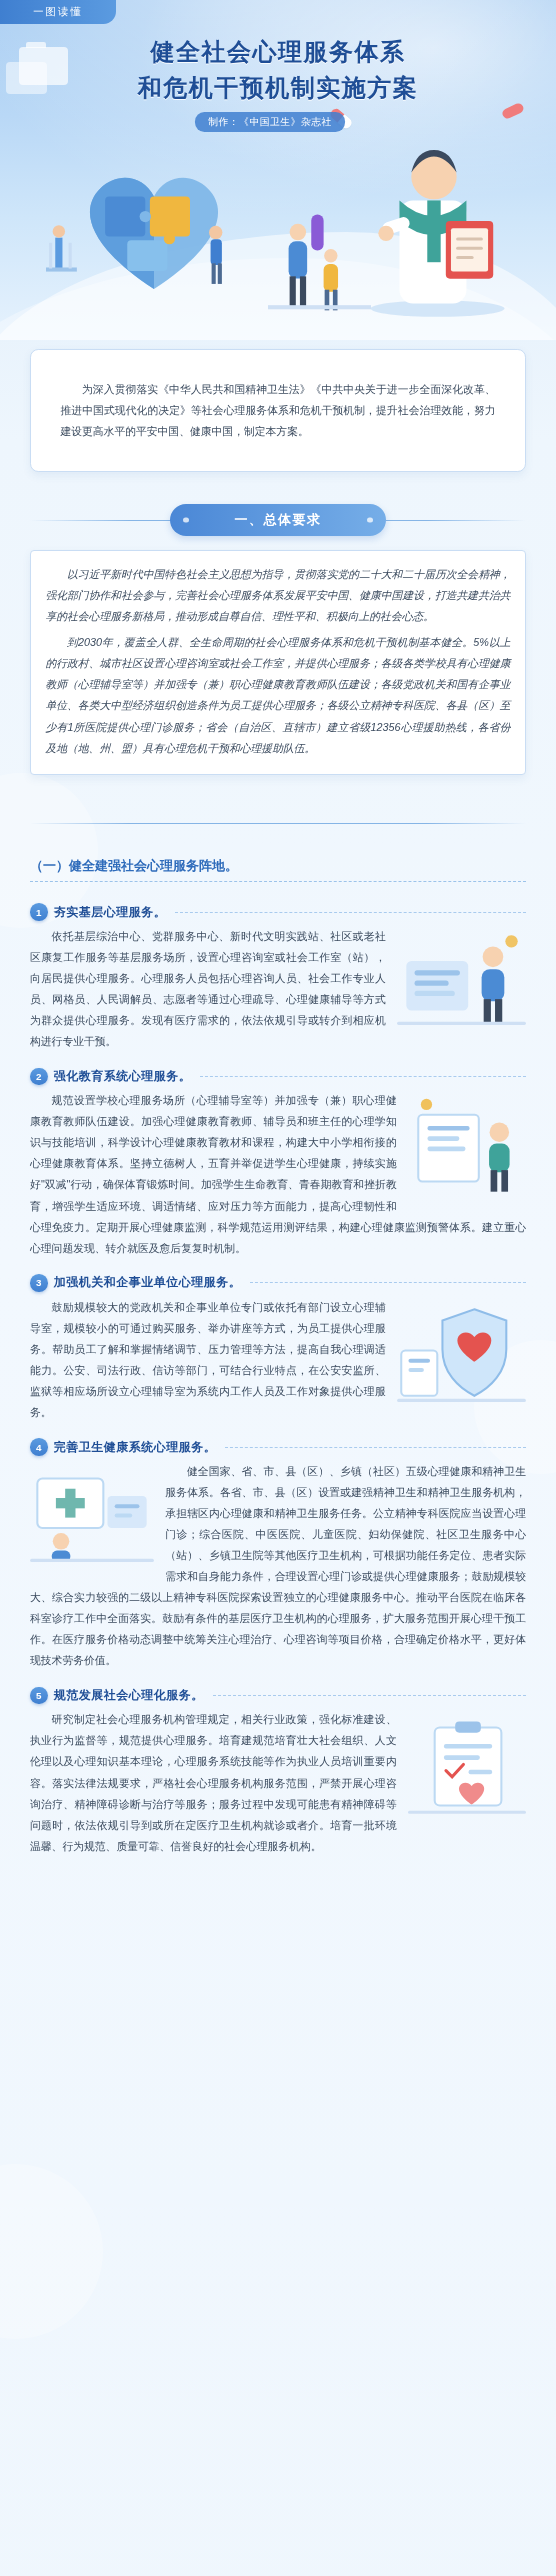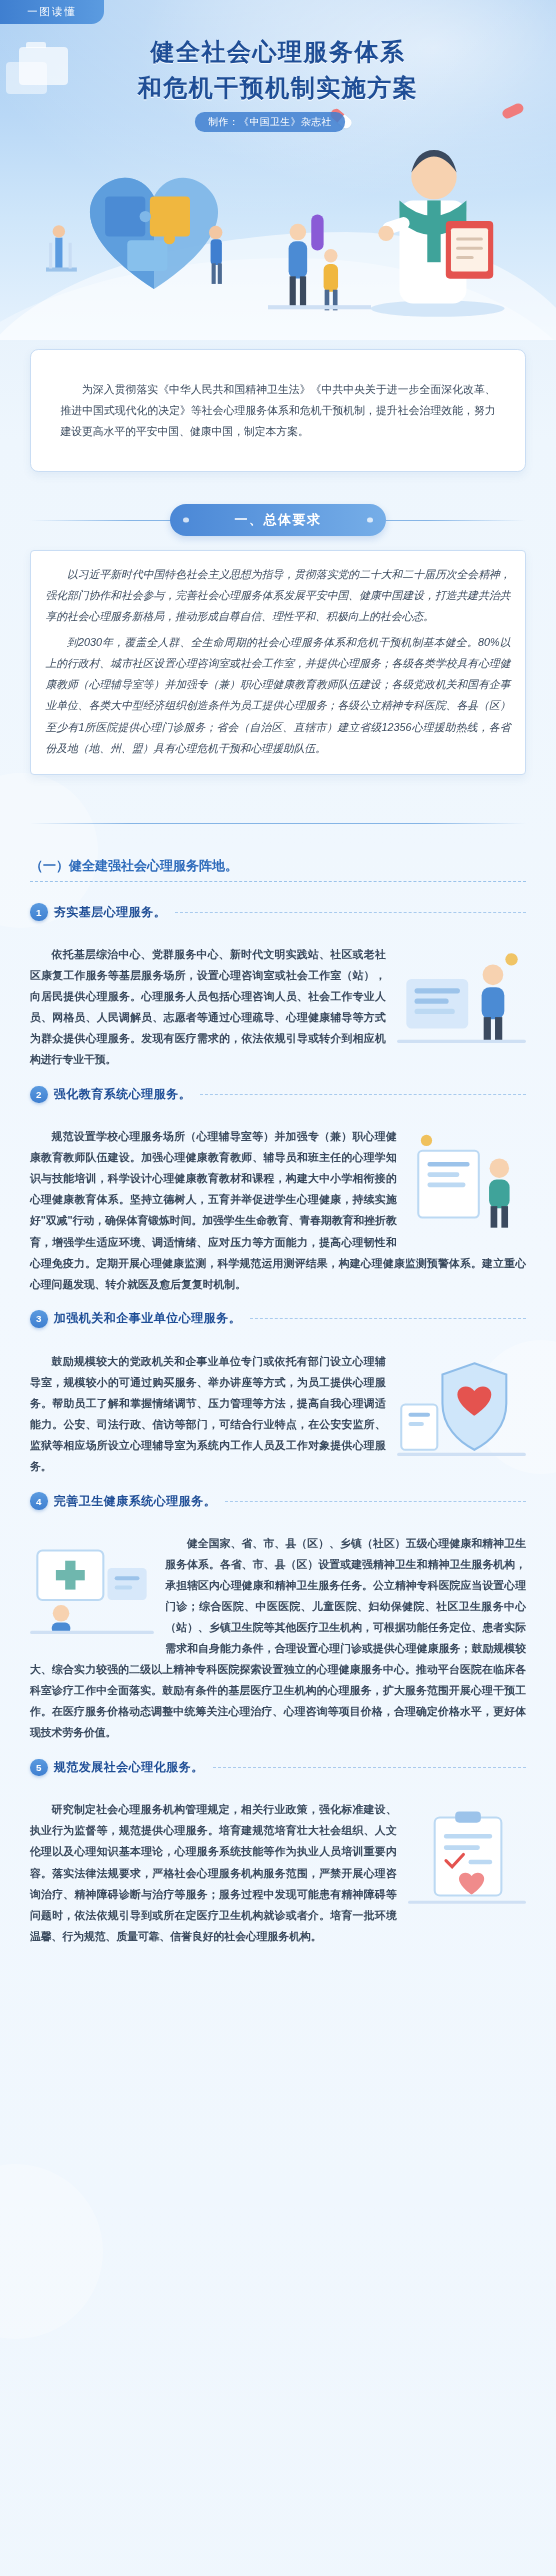--- a/index.html
+++ b/index.html
@@ -27,21 +27,21 @@
   }
   .blob.b1 { width: 268px; height: 268px; left: -93px; top: -62px; opacity:.25;}
   .blob.b2 { width: 196px; height: 196px; right: -62px; top: 20.6px; opacity:.22;}
   .blob.b3 { width: 155px; height: 155px; left: -57px; top: 773px; opacity:.3;}
   .blob.b4 { width: 134px; height: 134px; right: -52px; top: 1340px; opacity:.3;}
   .blob.b5 { width: 175px; height: 175px; left: -72px; top: 2164px; opacity:.28;}
 
   
   .ribbon {
     position: absolute; top: 0; left: 0;
-    width: 104px; height: 24px;
+    width: 116px; height: 24px;
     background: linear-gradient(90deg,#3f7fd0,#5b9be0);
     border-bottom-right-radius: 12.4px;
     color: #fff;
     font-size: 10.3px;
     letter-spacing: 2.1px;
     display: flex; align-items: center; justify-content: center;
     z-index: 6;
   }
 
   
@@ -205,26 +205,25 @@
     background: linear-gradient(180deg,#5b9be0,#3f7fd0);
     color: #fff; font-size: 9.8px;
     display: flex; align-items: center; justify-content: center;
     box-shadow: 0 1.5px 3.1px rgba(50,110,190,.3);
   }
   .item-title .t { letter-spacing: 0.5px; }
   .item-title .tail {
     flex: 1; height: 0; border-top: 1.5px dashed #a9cbee; margin-left: 3.1px;
   }
   .item-body {
-    margin-top: 23px;
+    margin-top: 5px;
     font-size: 10.8px;
     line-height: 1.95;
     color: #3a4a5e;
     text-align: justify;
-    font-weight: bold;
   }
   .item-body p { margin: 0 0 5.2px; text-indent: 2em; }
   .item-body p:last-child { margin-bottom: 0; }
 
   
   .illus { border-radius: 5.2px; }
   .il-right { float: right; margin: 4.1px 0 4.1px 11.3px; }
   .il-left  { float: left;  margin: 4.1px 11.3px 4.1px 0; }
   .clearfix:after { content:""; display: block; clear: both; }
 
@@ -339,21 +338,21 @@
     <div class="intro-card">
       <p>为深入贯彻落实《中华人民共和国精神卫生法》《中共中央关于进一步全面深化改革、推进中国式现代化的决定》等社会心理服务体系和危机干预机制，提升社会治理效能，努力建设更高水平的平安中国、健康中国，制定本方案。</p>
     </div>
 
     <div class="sec-head">
       <div class="bar"></div>
       <div class="cap">一、总体要求</div>
     </div>
     <div class="sec-card">
       <p>以习近平新时代中国特色社会主义思想为指导，贯彻落实党的二十大和二十届历次全会精神，强化部门协作和社会参与，完善社会心理服务体系发展平安中国、健康中国建设，打造共建共治共享的社会心理服务新格局，推动形成自尊自信、理性平和、积极向上的社会心态。</p>
-      <p>到2030年，覆盖全人群、全生命周期的社会心理服务体系和危机干预机制基本健全。80%以上的行政村、城市社区设置心理咨询室或社会工作室，并提供心理服务；各级各类学校具有心理健康教师（心理辅导室等）并加强专（兼）职心理健康教育教师队伍建设；各级党政机关和国有企事业单位、各类大中型经济组织创造条件为员工提供心理服务；各级公立精神专科医院、各县（区）至少有1所医院提供心理门诊服务；省会（自治区、直辖市）建立省级12356心理援助热线，各省份及地（地、州、盟）具有心理危机干预和心理援助队伍。</p>
+      <p>到2030年，覆盖全人群、全生命周期的社会心理服务体系和危机干预机制基本健全。5%以上的行政村、城市社区设置心理咨询室或社会工作室，并提供心理服务；各级各类学校具有心理健康教师（心理辅导室等）并加强专（兼）职心理健康教育教师队伍建设；各级党政机关和国有企事业单位、各类大中型经济组织创造条件为员工提供心理服务；各级公立精神专科医院、各县（区）至少有1所医院提供心理门诊服务；省会（自治区、直辖市）建立省级12356心理援助热线，各省份及地（地、州、盟）具有心理危机干预和心理援助队伍。</p>
     </div>
 
     <div class="sec-head">
       <div class="bar"></div>
     </div>
 
     <div class="sub-head">
       <span>（一）健全建强社会心理服务阵地。</span>
       <span class="dash"></span>
     </div>

